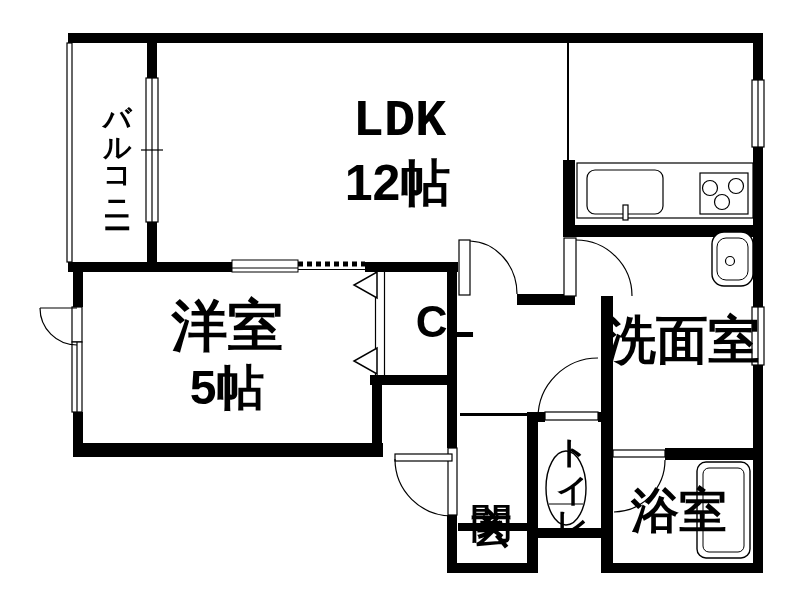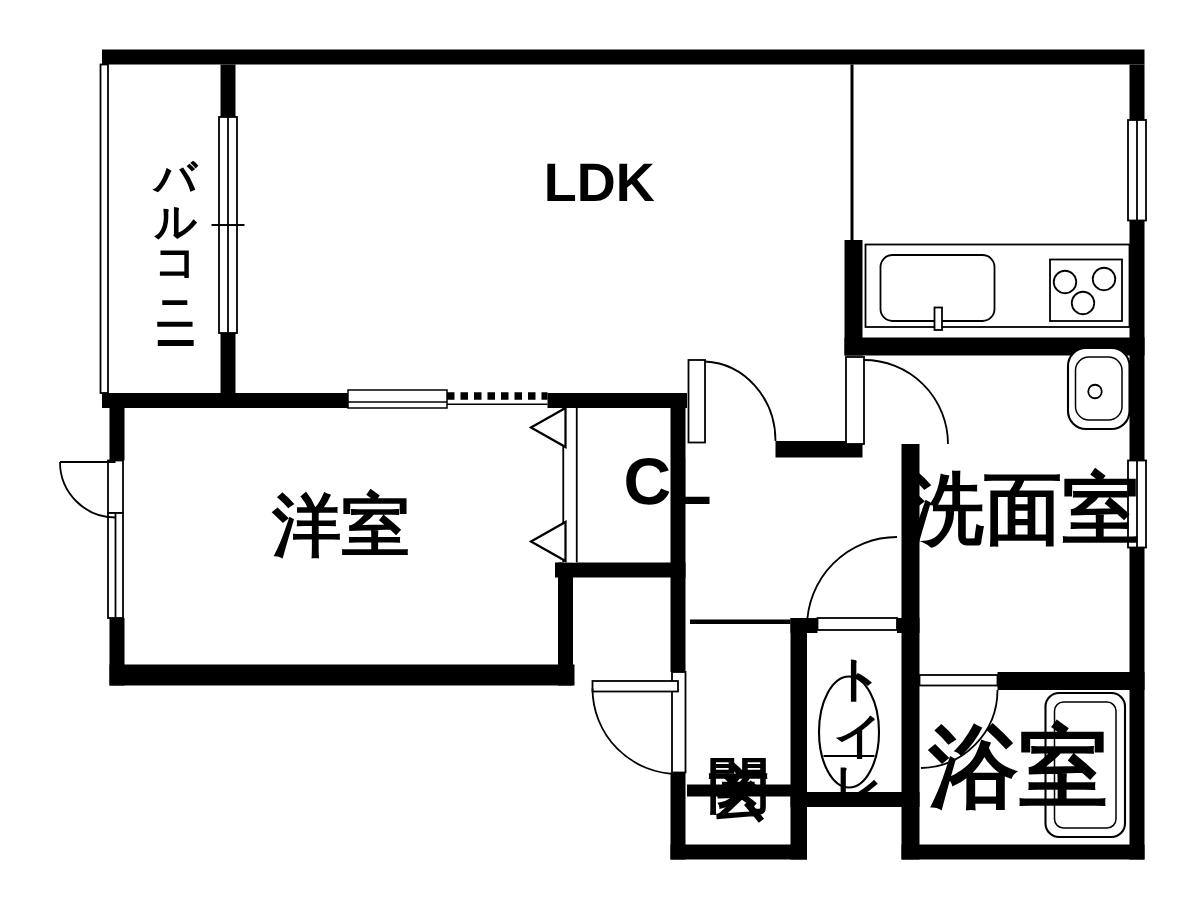--- a/index.html
+++ b/index.html
@@ -147,26 +147,28 @@
     </g>
 
     <g fill="#fff" stroke="#000" stroke-width="1.4">
       <ellipse cx="566" cy="488" rx="20" ry="37"></ellipse>
       <line x1="549" y1="504" x2="583" y2="504" stroke-width="1.2"></line>
     </g>
   </svg>
 
   <div class="lbl vert" style="left:96px;top:72px;width:42px;height:158px;font-size:28px;">バルコニー</div>
 
-  <div class="lbl" style="left:322px;top:94px;width:155px;height:56px;font-size:36px;">LDK</div>
+  <div class="lbl" style="left:322px;top:94px;width:155px;height:56px;font-size:52px;font-family:Liberation Mono, monospace;">LDK</div>
+  <div class="lbl" style="left:315px;top:154px;width:165px;height:58px;font-size:50px;">12帖</div>
 
-  <div class="lbl" style="left:160px;top:297px;width:135px;height:58px;font-size:46px;margin-top:24px;">洋室</div>
+  <div class="lbl" style="left:160px;top:297px;width:135px;height:58px;font-size:56px;">洋室</div>
+  <div class="lbl" style="left:172px;top:362px;width:110px;height:52px;font-size:48px;">5帖</div>
 
   <div class="lbl" style="left:383px;top:300px;width:68px;height:44px;font-size:44px;margin-left:28px;">CL</div>
 
   <div class="lbl" style="left:608px;top:316px;width:148px;height:48px;font-size:52px;">洗面室</div>
 
   <div class="lbl vert" style="left:466px;top:422px;width:52px;height:102px;font-size:40px;">玄関</div>
 
   <div class="lbl vert" style="left:553px;top:416px;width:38px;height:110px;font-size:32px;">トイレ</div>
 
-  <div class="lbl" style="left:623px;top:487px;width:112px;height:48px;font-size:60px;">浴室</div>
+  <div class="lbl" style="left:623px;top:487px;width:112px;height:48px;font-size:48px;">浴室</div>
 </div>
 
 </body></html>

